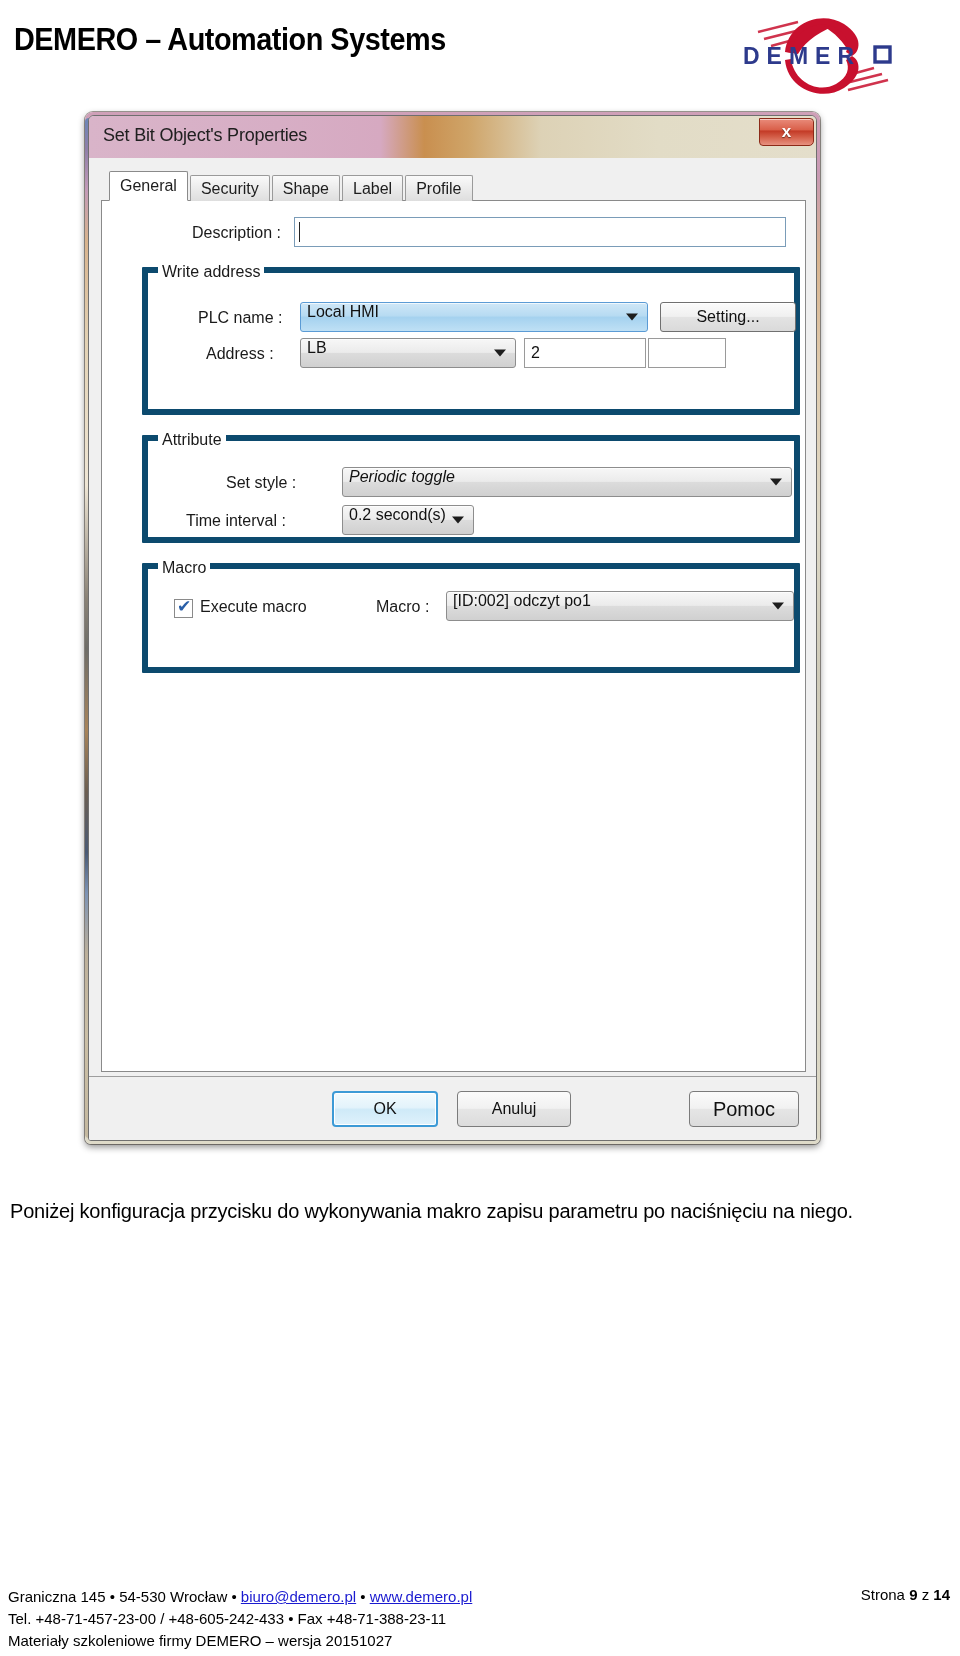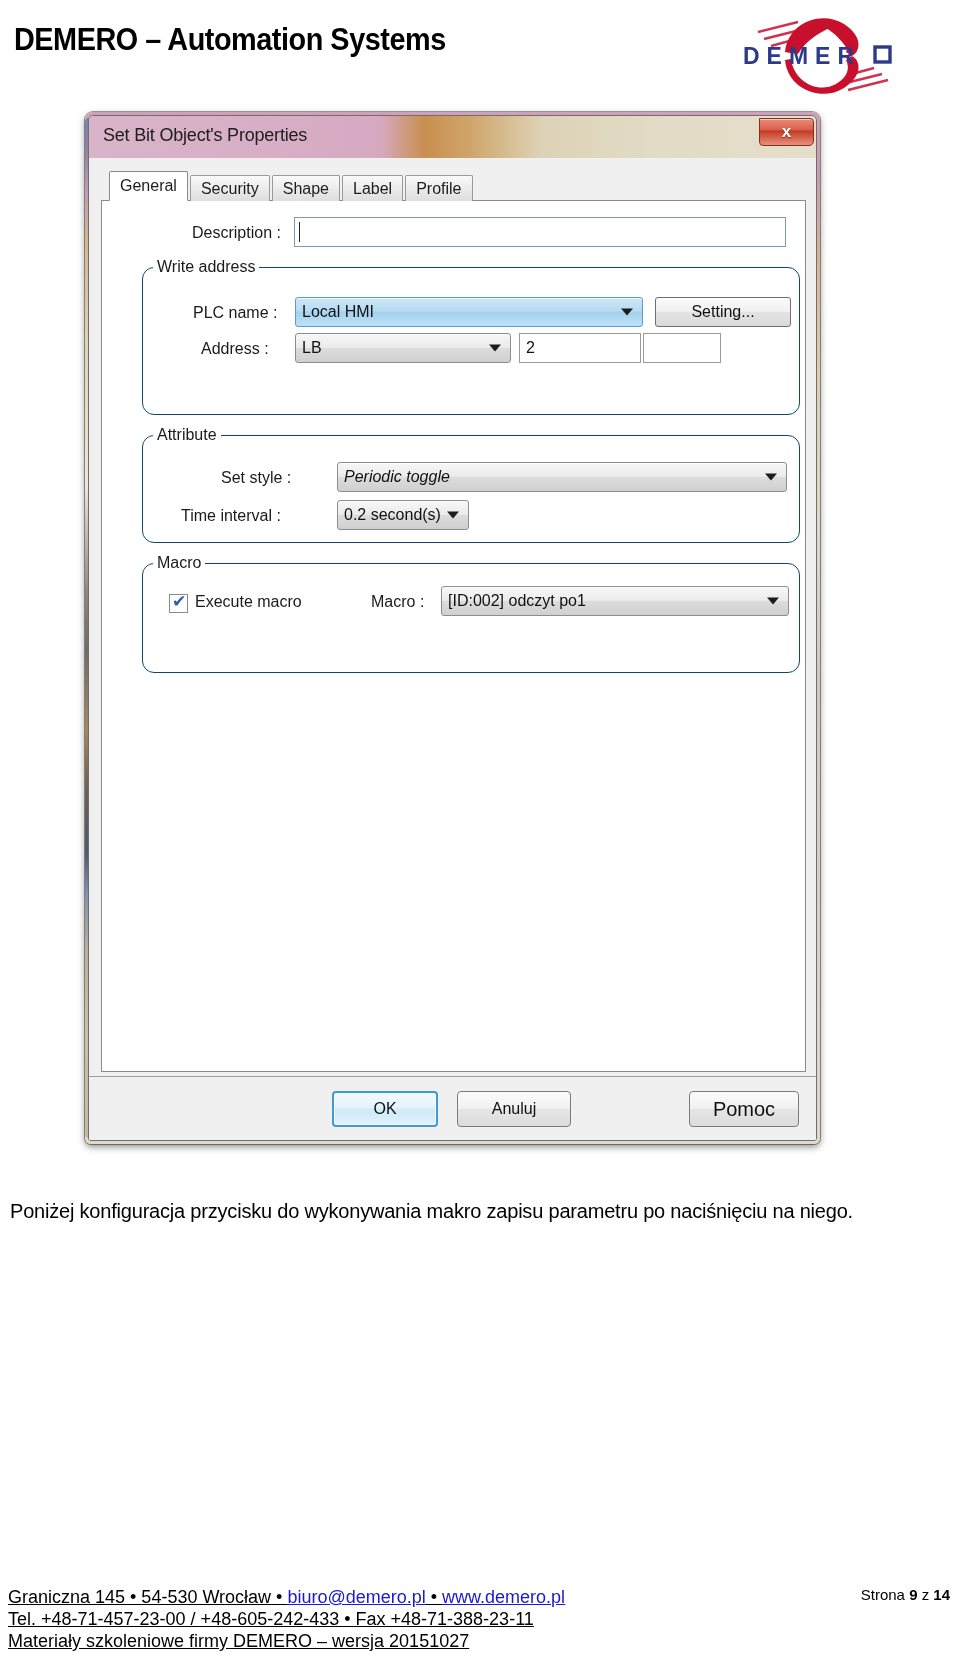--- a/index.html
+++ b/index.html
@@ -141,41 +141,41 @@
     font-family:"Liberation Sans", sans-serif;
     outline:none;
   }
   #description-caret {
     position:absolute; left:197px; top:5px; width:1px; height:20px; background:#222;
   }
 
   
   .groupbox {
     position:absolute;
-    border:1px solid #0c4a6e;
-    border-radius:12px;
+    border:6px solid #0c4a6e;
+    border-radius:1px;
     background:transparent;
   }
   .group-title {
     position:absolute; top:-10px; left:10px;
     background:#ffffff; padding:0 4px;
     font-size:16px; color:#1a1a1a; white-space:nowrap;
   }
 
   #grp-write-address { left:40px; top:66px; width:658px; height:148px; }
   #grp-attribute     { left:40px; top:234px; width:658px; height:108px; }
   #grp-macro         { left:40px; top:362px; width:658px; height:110px; }
 
   
   .combo {
     position:absolute; height:30px;
     border:1px solid #8d8d8d;
     border-radius:3px;
     background: linear-gradient(180deg,#f7f7f7 0%, #ebebeb 48%, #dcdcdc 50%, #d0d0d0 100%);
-    display:flex; align-items:center;
+    display:flex; align-items:flex-start;
     font-size:16px; color:#111; cursor:pointer;
     padding-left:6px; white-space:nowrap;
     box-shadow: inset 0 1px 0 rgba(255,255,255,0.7);
   }
   .combo.blue {
     background: linear-gradient(180deg,#cfe7f7 0%, #b7dbf2 45%, #a5d2ef 52%, #bfe0f5 100%);
     border-color:#5b9bd5;
   }
   .combo .arrow {
     position:absolute; right:9px; top:50%; transform:translateY(-50%);
@@ -264,24 +264,23 @@
   #body-paragraph {
     position:absolute; left:10px; top:1196px; width:880px;
     font-size:20px; line-height:30px; color:#000;
     font-family:"Liberation Sans", sans-serif;
     letter-spacing:-0.2px;
   }
 
   
   #footer { position:absolute; left:0; top:1586px; width:960px; }
   .foot-line {
-    font-size:18px; color:#000; line-height:22px;
+    font-size:15px; color:#000; line-height:22px;
     font-family:"Liberation Sans", sans-serif;
     white-space:nowrap;
-    text-decoration:underline;
   }
   #footer-left { position:absolute; left:8px; top:0; }
   .flink { color:#1a1ad0; text-decoration:underline; }
   #footer-page {
     position:absolute; right:10px; top:0;
     font-size:15px; color:#000; white-space:nowrap;
     font-family:"Liberation Sans", sans-serif;
   }
   #footer-page b { font-weight:bold; }
 </style>

